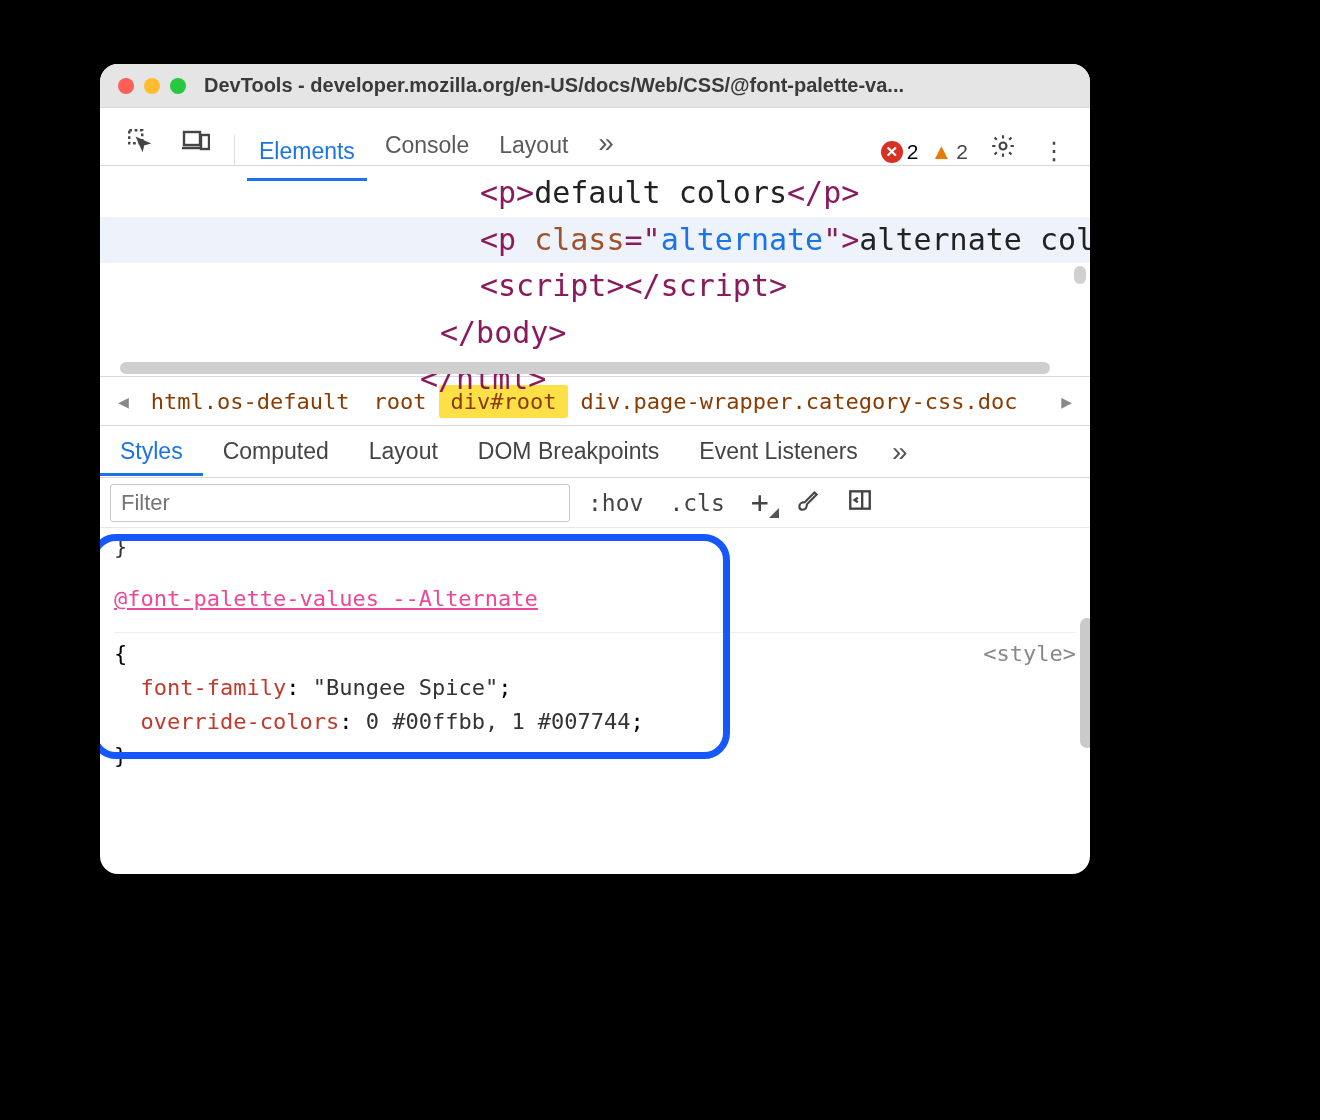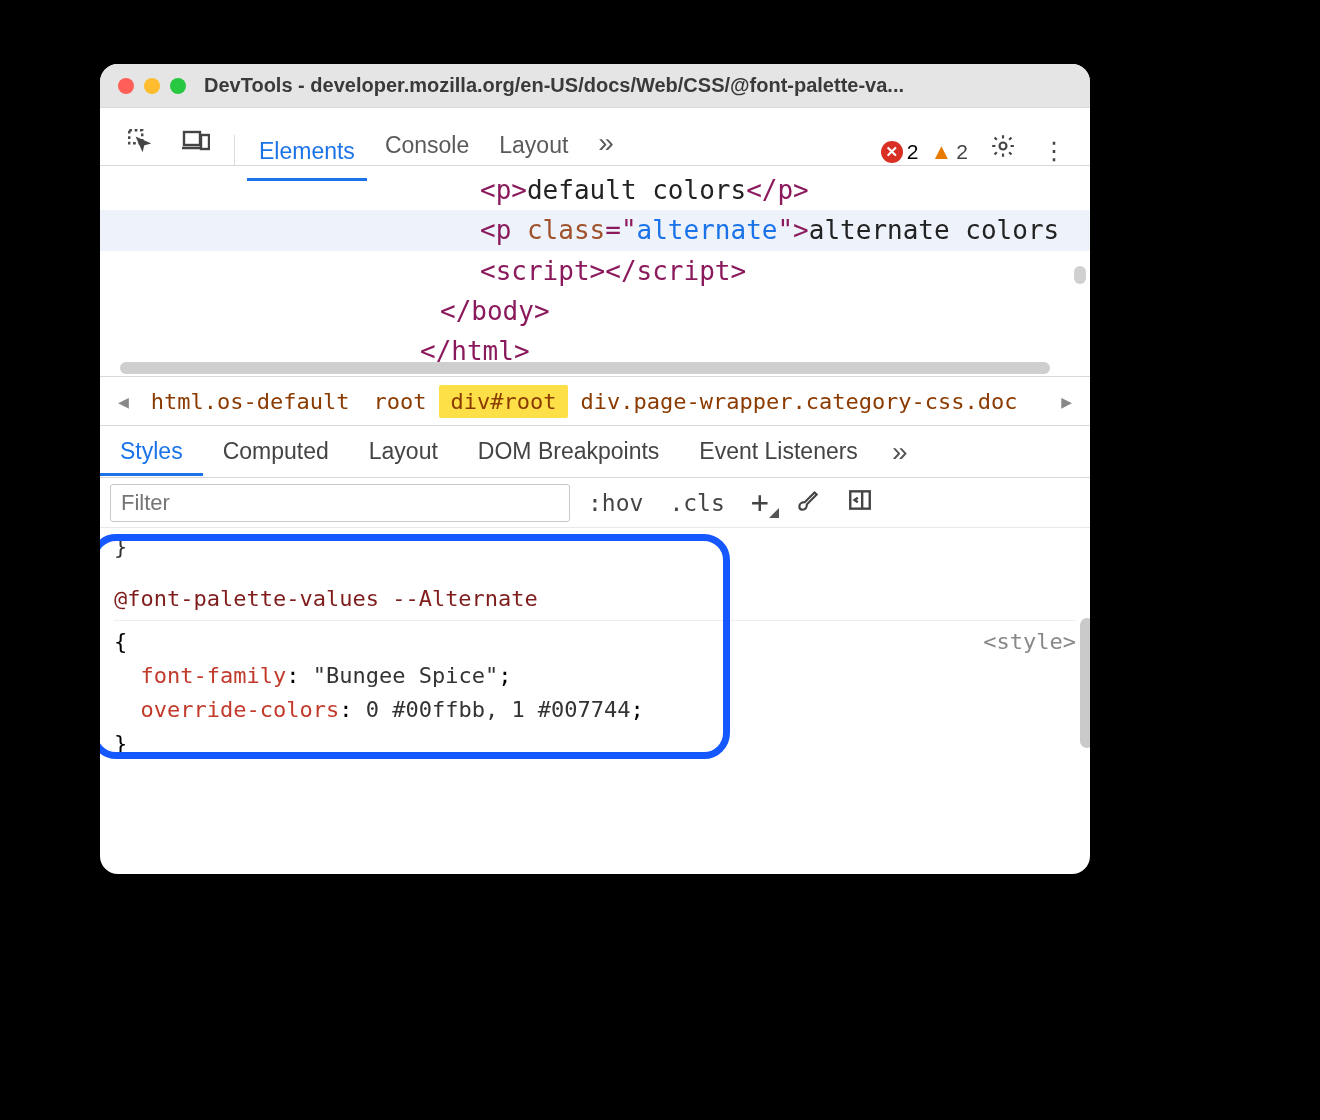--- a/index.html
+++ b/index.html
@@ -73,21 +73,21 @@
     padding-bottom: 13px;
     margin-bottom: -16px;
   }
   .toolbar .errors { display: flex; align-items: center; gap: 4px; font-size: 21px; margin-left: auto; margin-right: 6px;}
   .err-badge { width:22px;height:22px;border-radius:50%;background:#d93025;color:#fff;display:flex;align-items:center;justify-content:center;font-size:15px;font-weight:700;}
   .warn-badge { color:#e87a00; font-size:22px; margin-left:8px;}
   .toolbar .gear, .toolbar .kebab { font-size:24px; color:#444; padding:0 10px; cursor:pointer;}
 
   .dom-pane {
     font-family: Menlo, Consolas, monospace;
-    font-size: 26px;
+    font-size: 30px;
     line-height: 1.55;
     color: #222;
     padding: 4px 0 4px 0;
     position: relative;
   }
   .dom-line { padding-left: 380px; white-space: pre; }
   .dom-line.sel { background: #eef3fb; }
   .dom-line.l2 { padding-left: 340px; }
   .dom-line.l3 { padding-left: 300px; margin-left: 20px; }
   .t-tag { color: #8b1a5d; }
@@ -157,21 +157,21 @@
   .filter-bar .iconbtn svg { width:26px;height:26px; }
 
   .styles-body {
     flex:1;
     font-family: Menlo, Consolas, monospace;
     font-size: 22px;
     line-height:1.55;
     position:relative;
     padding: 2px 14px 10px 14px;
   }
-  .rule-head { color:#7f1d1d; margin-top:18px; border-bottom:1px solid #eee; padding-bottom:4px; margin-bottom:4px;}
+  .rule-head { color:#ec4899; margin-top:18px; border-bottom:1px solid #eee; padding-bottom:16px; margin-bottom:4px;text-decoration:underline;}
   .style-src { float:right; color:#888; }
   .prop { color:#c23a2b; }
   .val { color:#333; }
   .highlight-box {
     position:absolute;
     left:-10px;
     top: 6px;
     width: 640px;
     height: 225px;
     border: 7px solid #1658ff;

